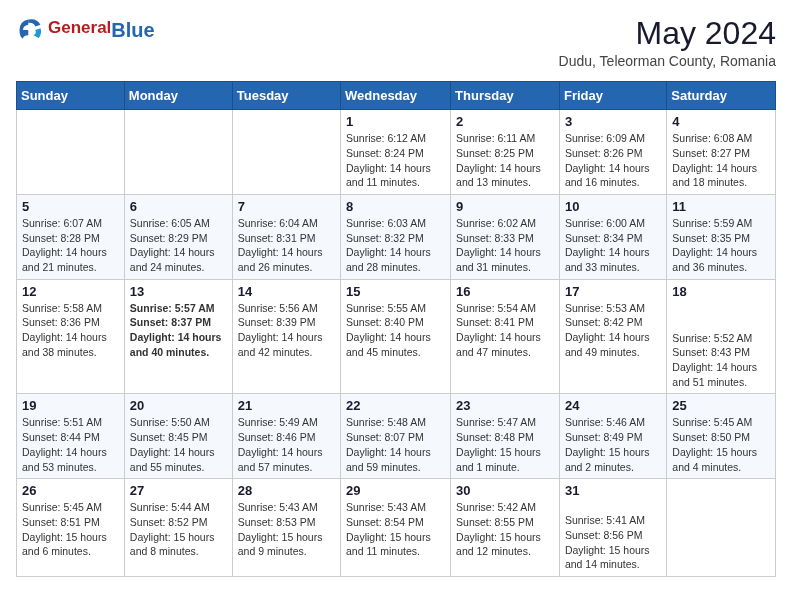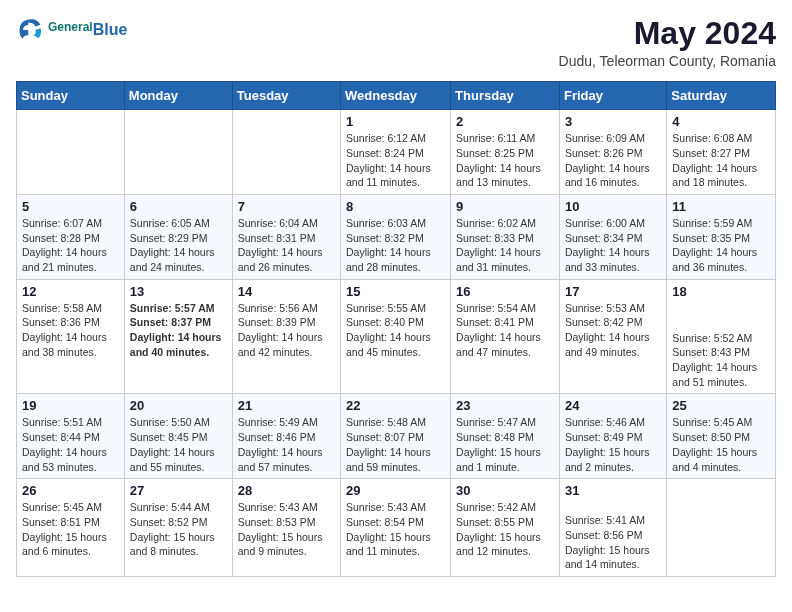--- a/index.html
+++ b/index.html
@@ -15,41 +15,41 @@
       justify-content: space-between;
       align-items: flex-start;
       margin-bottom: 12px;
     }
     .logo {
       display: flex;
       align-items: center;
       gap: 4px;
     }
     .logo-text-general {
-      font-size: 12px;
+      font-size: 17px;
       font-weight: bold;
-      color: #0f766e;
+      color: #b91c1c;
       line-height: 1.1;
     }
     .logo-text-blue {
-      font-size: 16px;
+      font-size: 20px;
       font-weight: bold;
       color: #2566b0;
       line-height: 1.1;
     }
     .logo-icon {
       width: 28px;
       height: 28px;
     }
     .title-area {
       text-align: right;
     }
     .month-title {
       font-size: 32px;
-      font-weight: bold;
+      font-weight: normal;
       color: #1a1a2e;
       line-height: 1.1;
     }
     .location {
       font-size: 14px;
       color: #444;
       margin-top: 2px;
     }
     .calendar {
       width: 100%;

